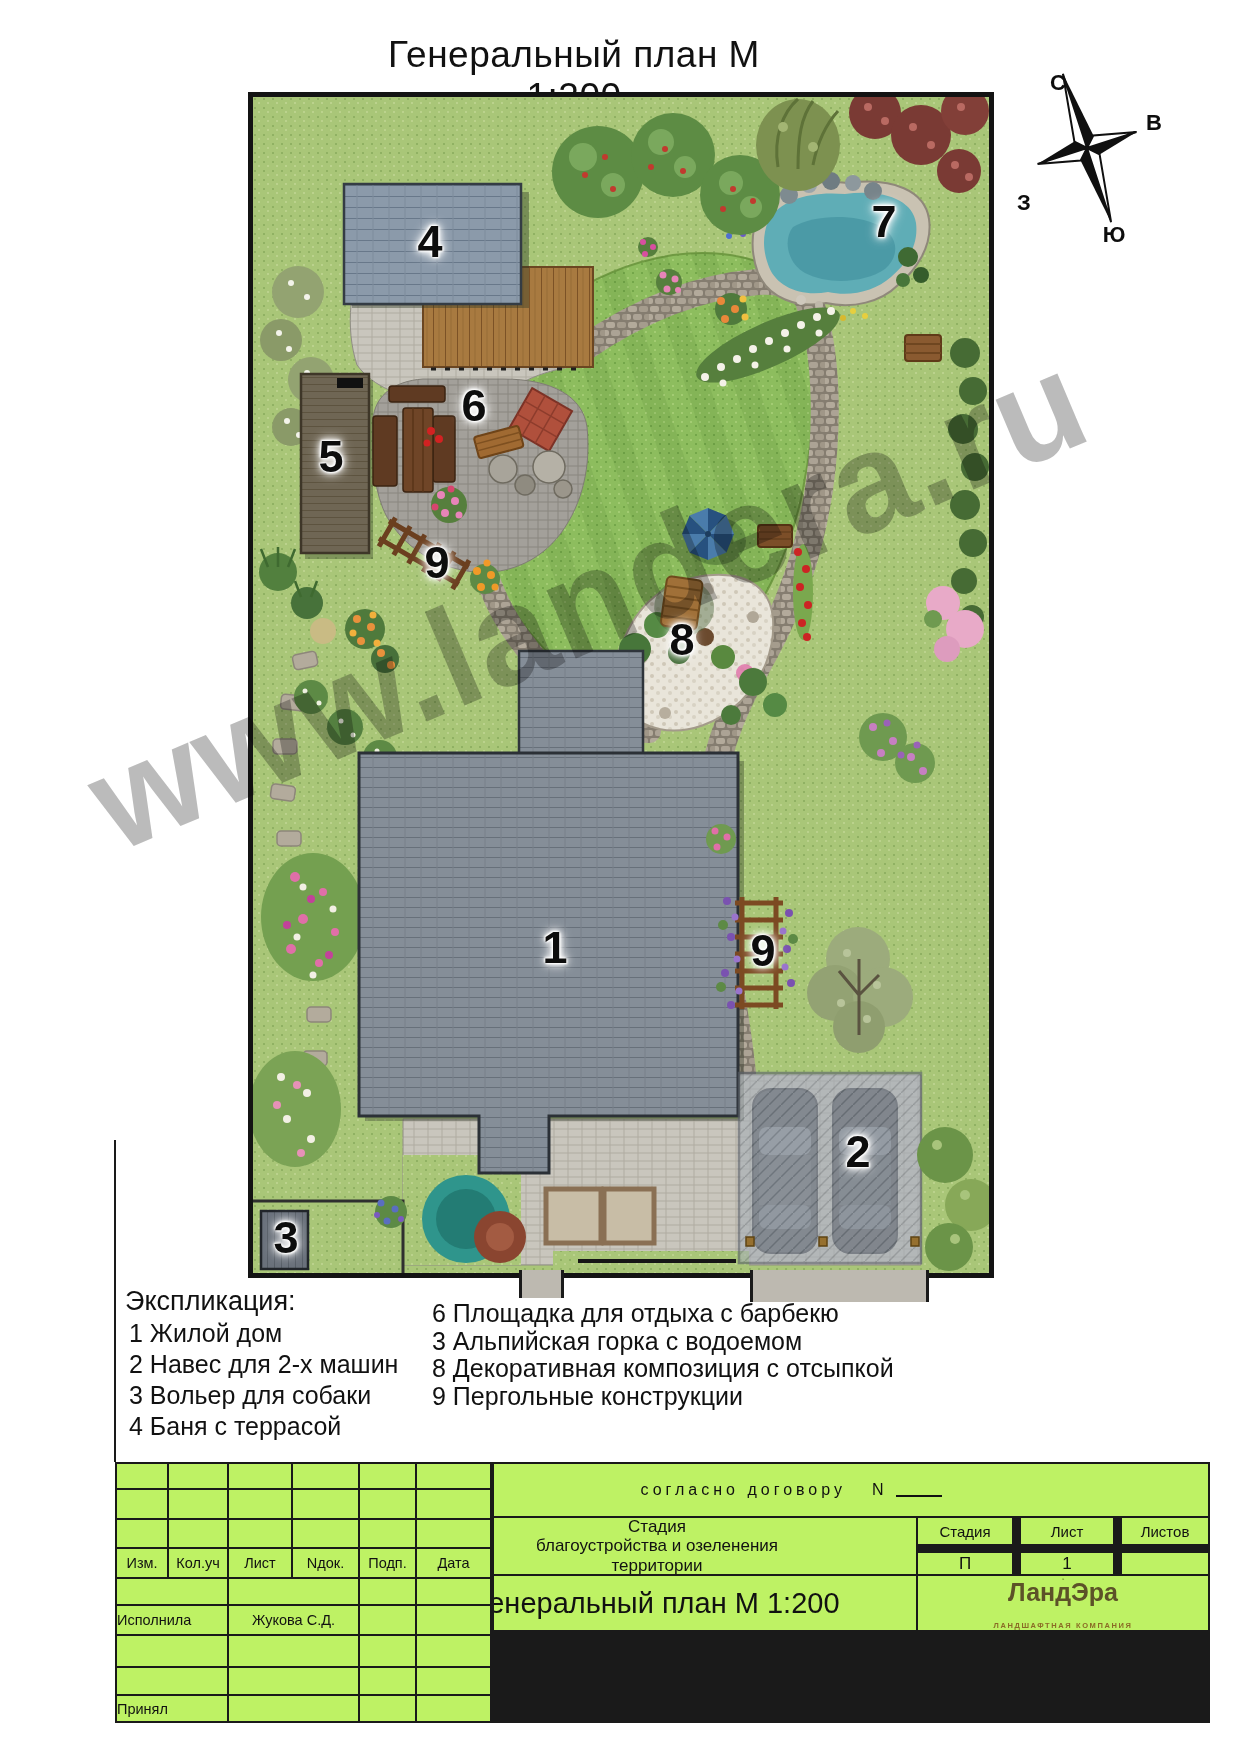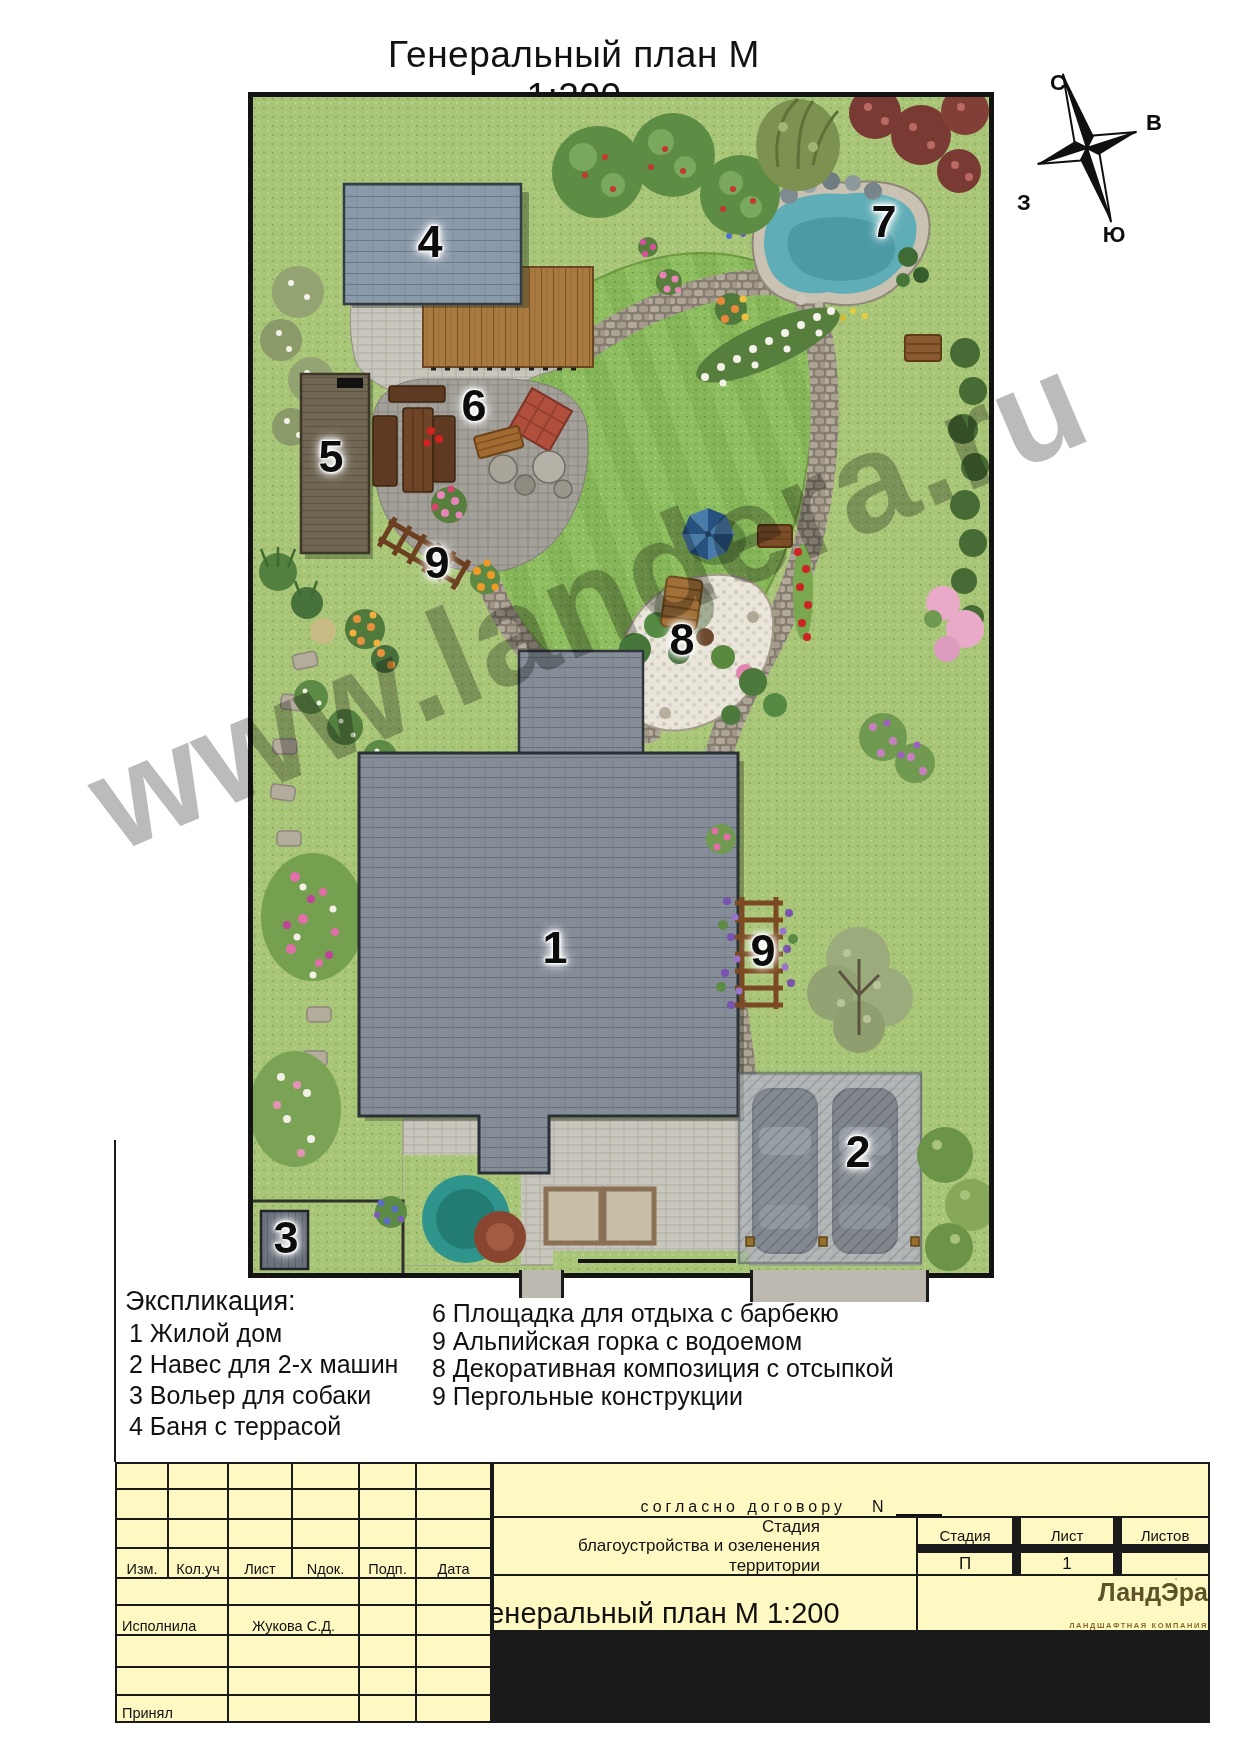--- a/index.html
+++ b/index.html
@@ -22,27 +22,27 @@
   
   #compass{left:1002px;top:56px;width:176px;height:192px;}
   #compass text{font-size:22px;font-weight:bold;fill:#0d0d0d;}
   
   #legend-heading{left:125px;top:1286px;font-size:27px;}
   .leg-col{line-height:31px;font-size:25px;}
   #leg1{left:129px;top:1318px;}
   #leg2{left:432px;top:1300px;line-height:27.6px;}
   
   .tgrid{position:absolute;display:grid;gap:2px;padding:2px;background:#1a1a1a;}
-  .tc{background:#fef9c3;display:flex;align-items:flex-end;justify-content:center;font-size:15px;
+  .tc{background:#bef264;display:flex;align-items:center;justify-content:center;font-size:15px;
       overflow:hidden;white-space:nowrap;}
   #tb-left{left:115px;top:1462px;grid-template-columns:50px 58px 62px 65px 55px 73px;
            grid-template-rows:24px 28px 27px 28px 25px 28px 30px 26px 25px;}
   #tb-left .tc{font-size:14.5px;}
   .s2{grid-column:span 2;}
-  .tl{justify-content:flex-start;padding-left:5px;}
+  .tl{justify-content:flex-start;}
   #tb-right{left:492px;top:1462px;grid-template-columns:422px 290px;grid-template-rows:52px 56px 54px 89px;}
   .span2{grid-column:span 2;}
   #cell-contract{letter-spacing:4px;font-size:16px;padding-right:120px;}
   .nline{display:inline-block;width:46px;border-bottom:2px solid #111;height:12px;margin-left:8px;}
   #cell-site{flex-direction:column;font-size:17px;line-height:1.18;padding-right:110px;}
   #cell-proj{flex-direction:column;font-size:17px;line-height:1.12;padding-right:96px;}
   #stage-grid{display:grid;grid-template-columns:94px 92px 1fr;grid-template-rows:26px 1fr;gap:9px;background:#1a1a1a;}
   #cell-gp{font-size:29px;padding-right:96px;}
   #cell-logo{flex-direction:column;padding-top:2px;}
   #logo-name{font-size:25px;font-weight:bold;color:#5c5228;line-height:1;}
@@ -675,21 +675,21 @@
 
   <div class="abs" id="legend-heading">Экспликация:</div>
   <div class="abs leg-col" id="leg1">
     <div>1 Жилой дом</div>
     <div>2 Навес для 2-х машин</div>
     <div>3 Вольер для собаки</div>
     <div>4 Баня с террасой</div>
   </div>
   <div class="abs leg-col" id="leg2">
     <div>6 Площадка для отдыха с барбекю</div>
-    <div>9 Альпийская горка с водоемом</div>
+    <div>3 Альпийская горка с водоемом</div>
     <div>8 Декоративная композиция с отсыпкой</div>
     <div>9 Пергольные конструкции</div>
   </div>
 
   <div class="abs" id="frame-left"></div>
 
   <div class="tgrid" id="tb-left">
     <div class="tc"></div>
       <div class="tc"></div>
       <div class="tc"></div>

